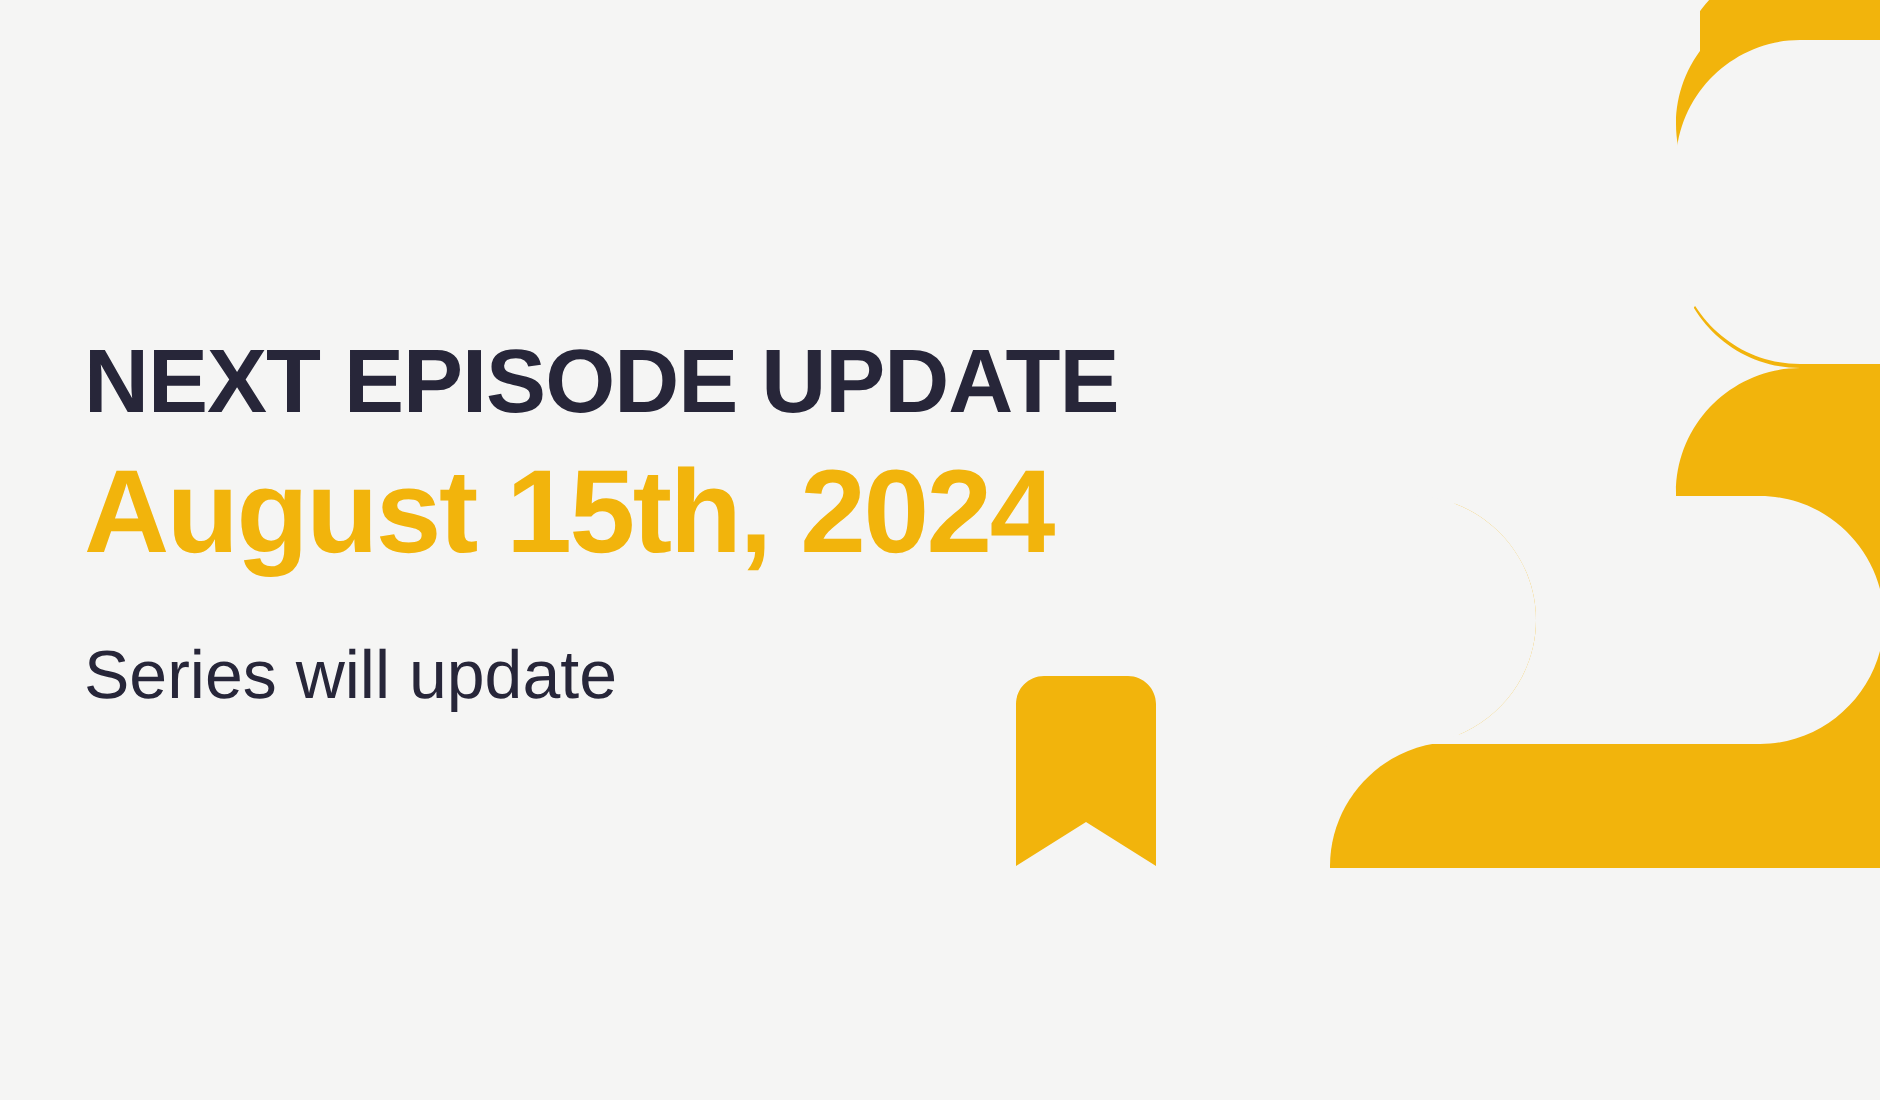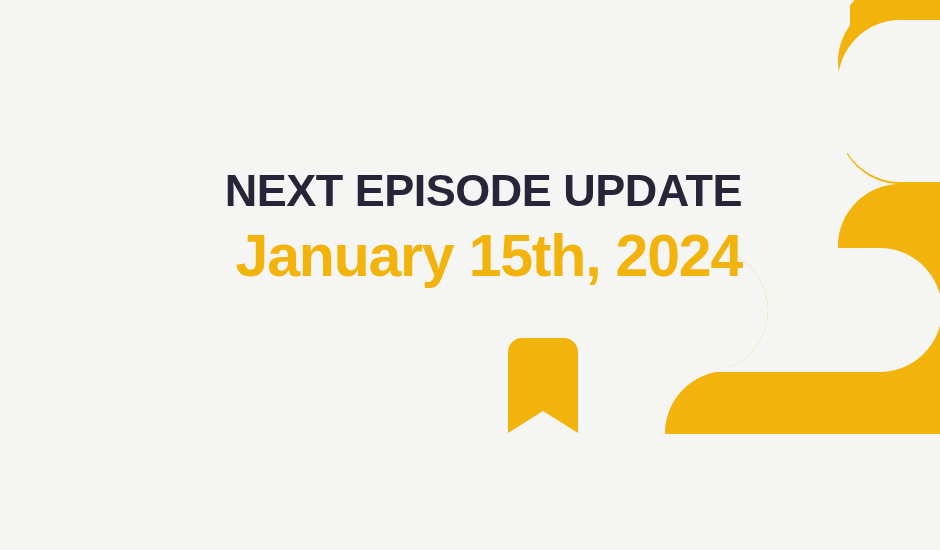--- a/index.html
+++ b/index.html
@@ -13,21 +13,20 @@
     font-family: "Liberation Sans", sans-serif;
     background: #f5f5f4;
   }
 
   .banner {
     position: relative;
     width: 940px;
     height: 434px;
     background: #f5f5f4;
     overflow: hidden;
-    text-align: right;
   }
 
   
   .wave-decoration {
     position: absolute;
     top: 0;
     right: 0;
     width: 290px;
     height: 550px;
     pointer-events: none;
@@ -220,23 +219,24 @@
         L 272 570
         L 190 570
         Z
       "></path>
     </svg>
   </div>
 
   <div class="content">
     <h1 class="eyebrow-title">NEXT EPISODE UPDATE</h1>
 
-    <div class="date-line">January 15th, 2024</div>
+    <div class="date-line">August 15th, 2024</div>
 
     <div class="subtext">
+      <span class="subtext-line">Series will update</span>
     </div>
   </div>
 
   <div class="bookmark-icon">
     <svg viewBox="0 0 70 95" xmlns="http://www.w3.org/2000/svg" aria-hidden="true">
       <path fill="#f2b40c" d="
         M 0 14
         C 0 6.3 6.3 0 14 0
         L 56 0
         C 63.7 0 70 6.3 70 14

